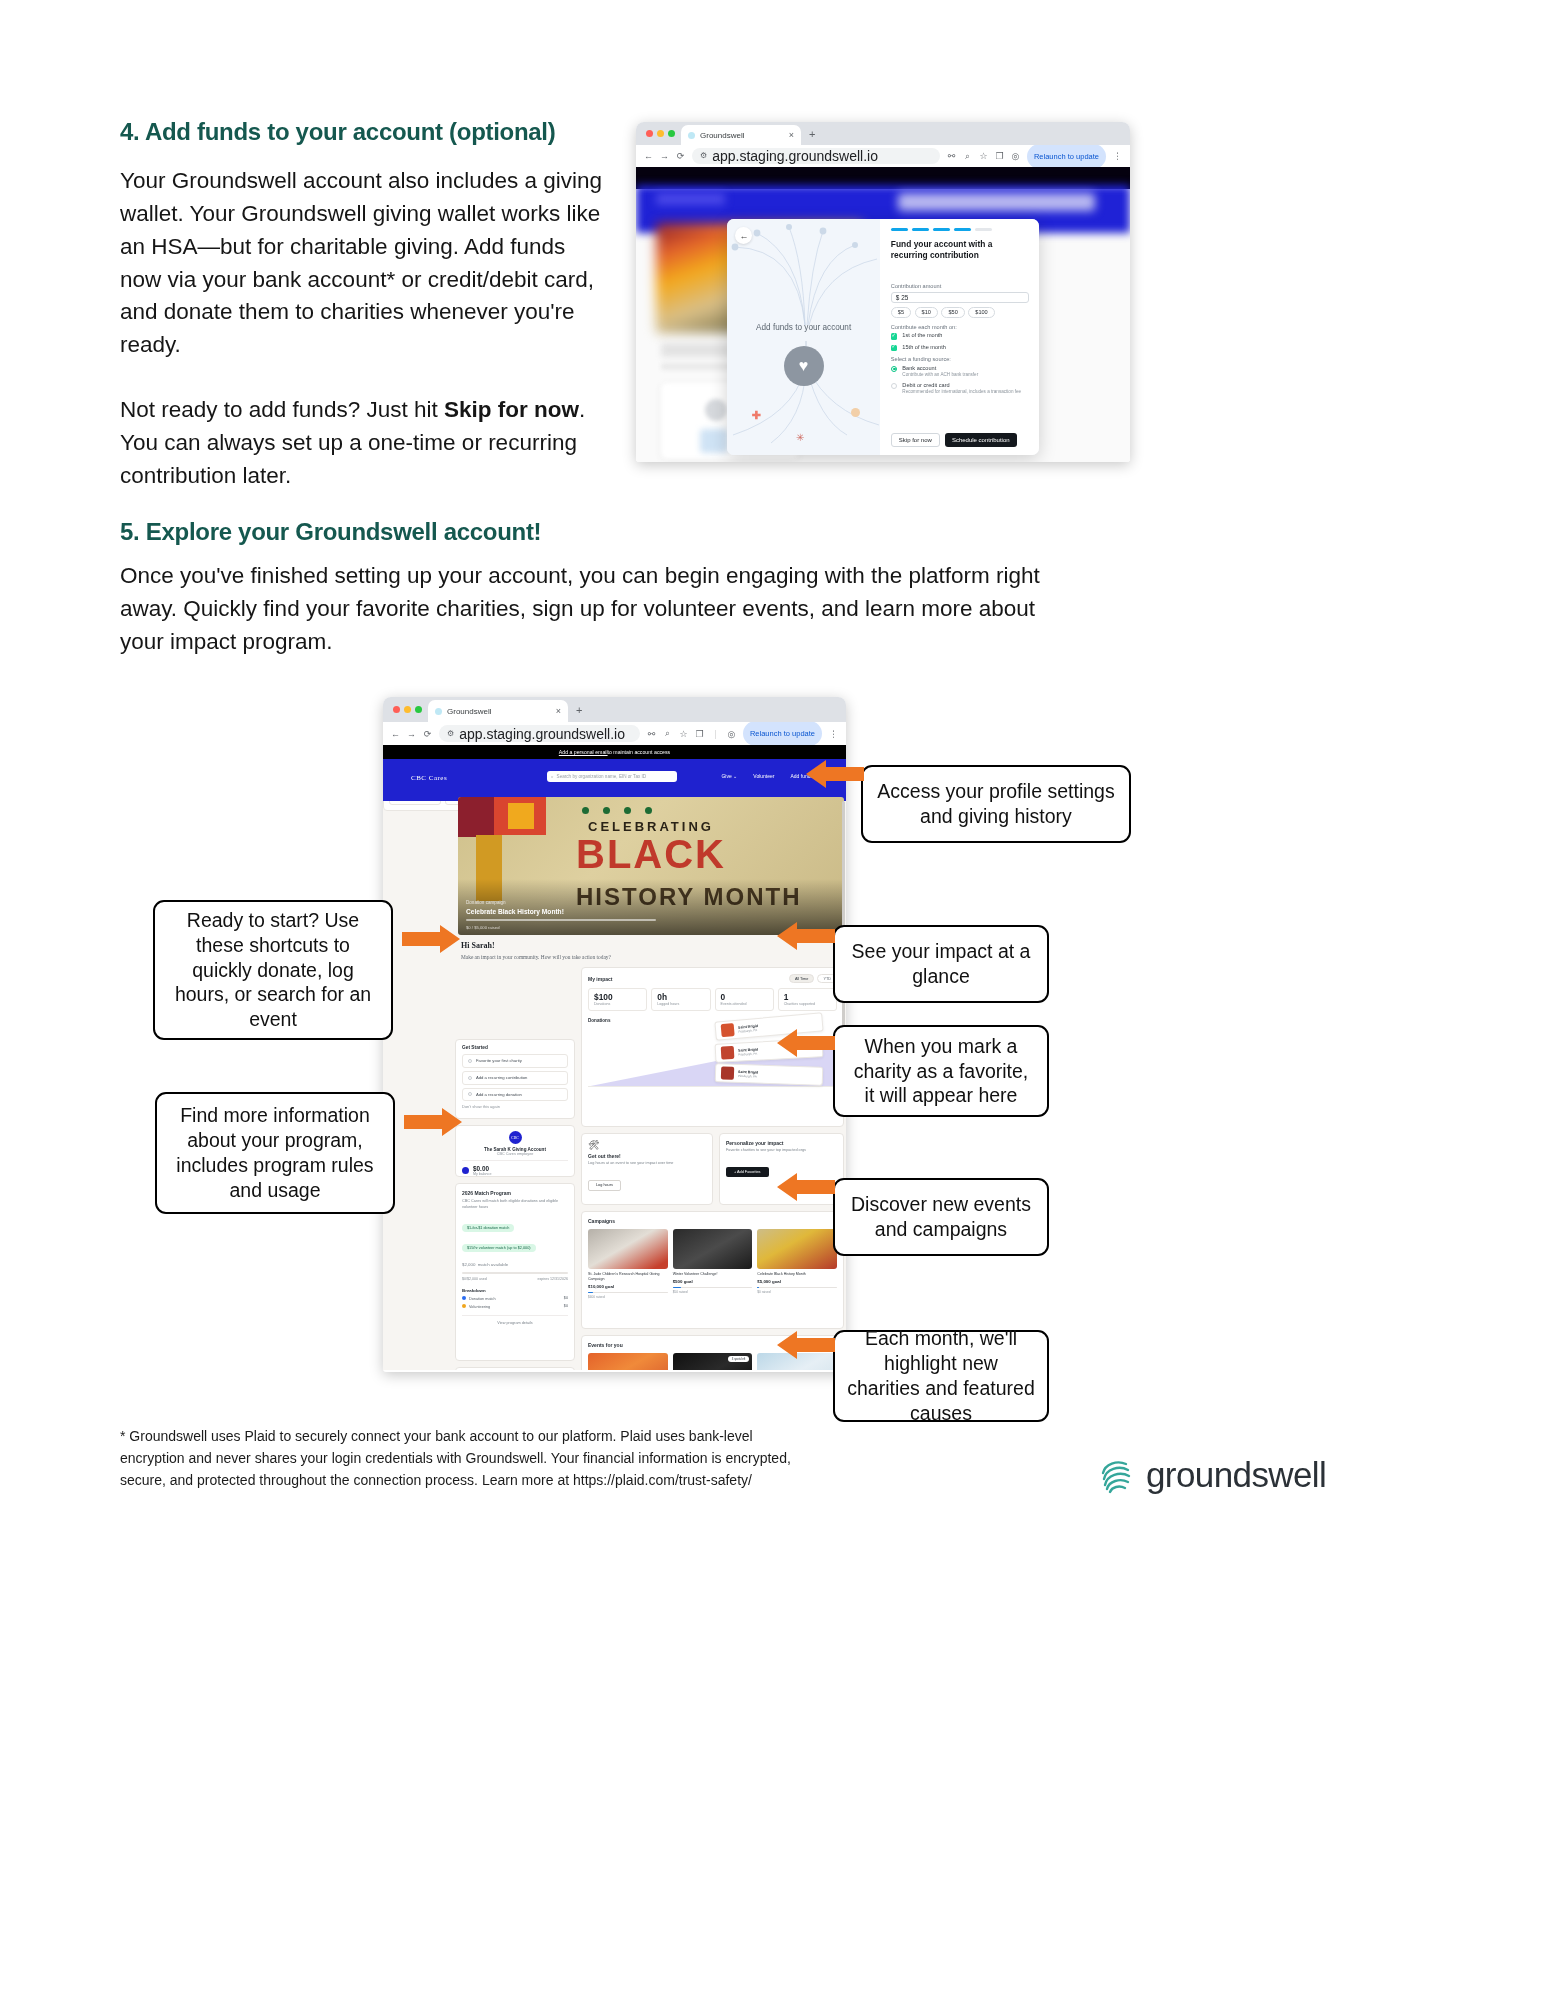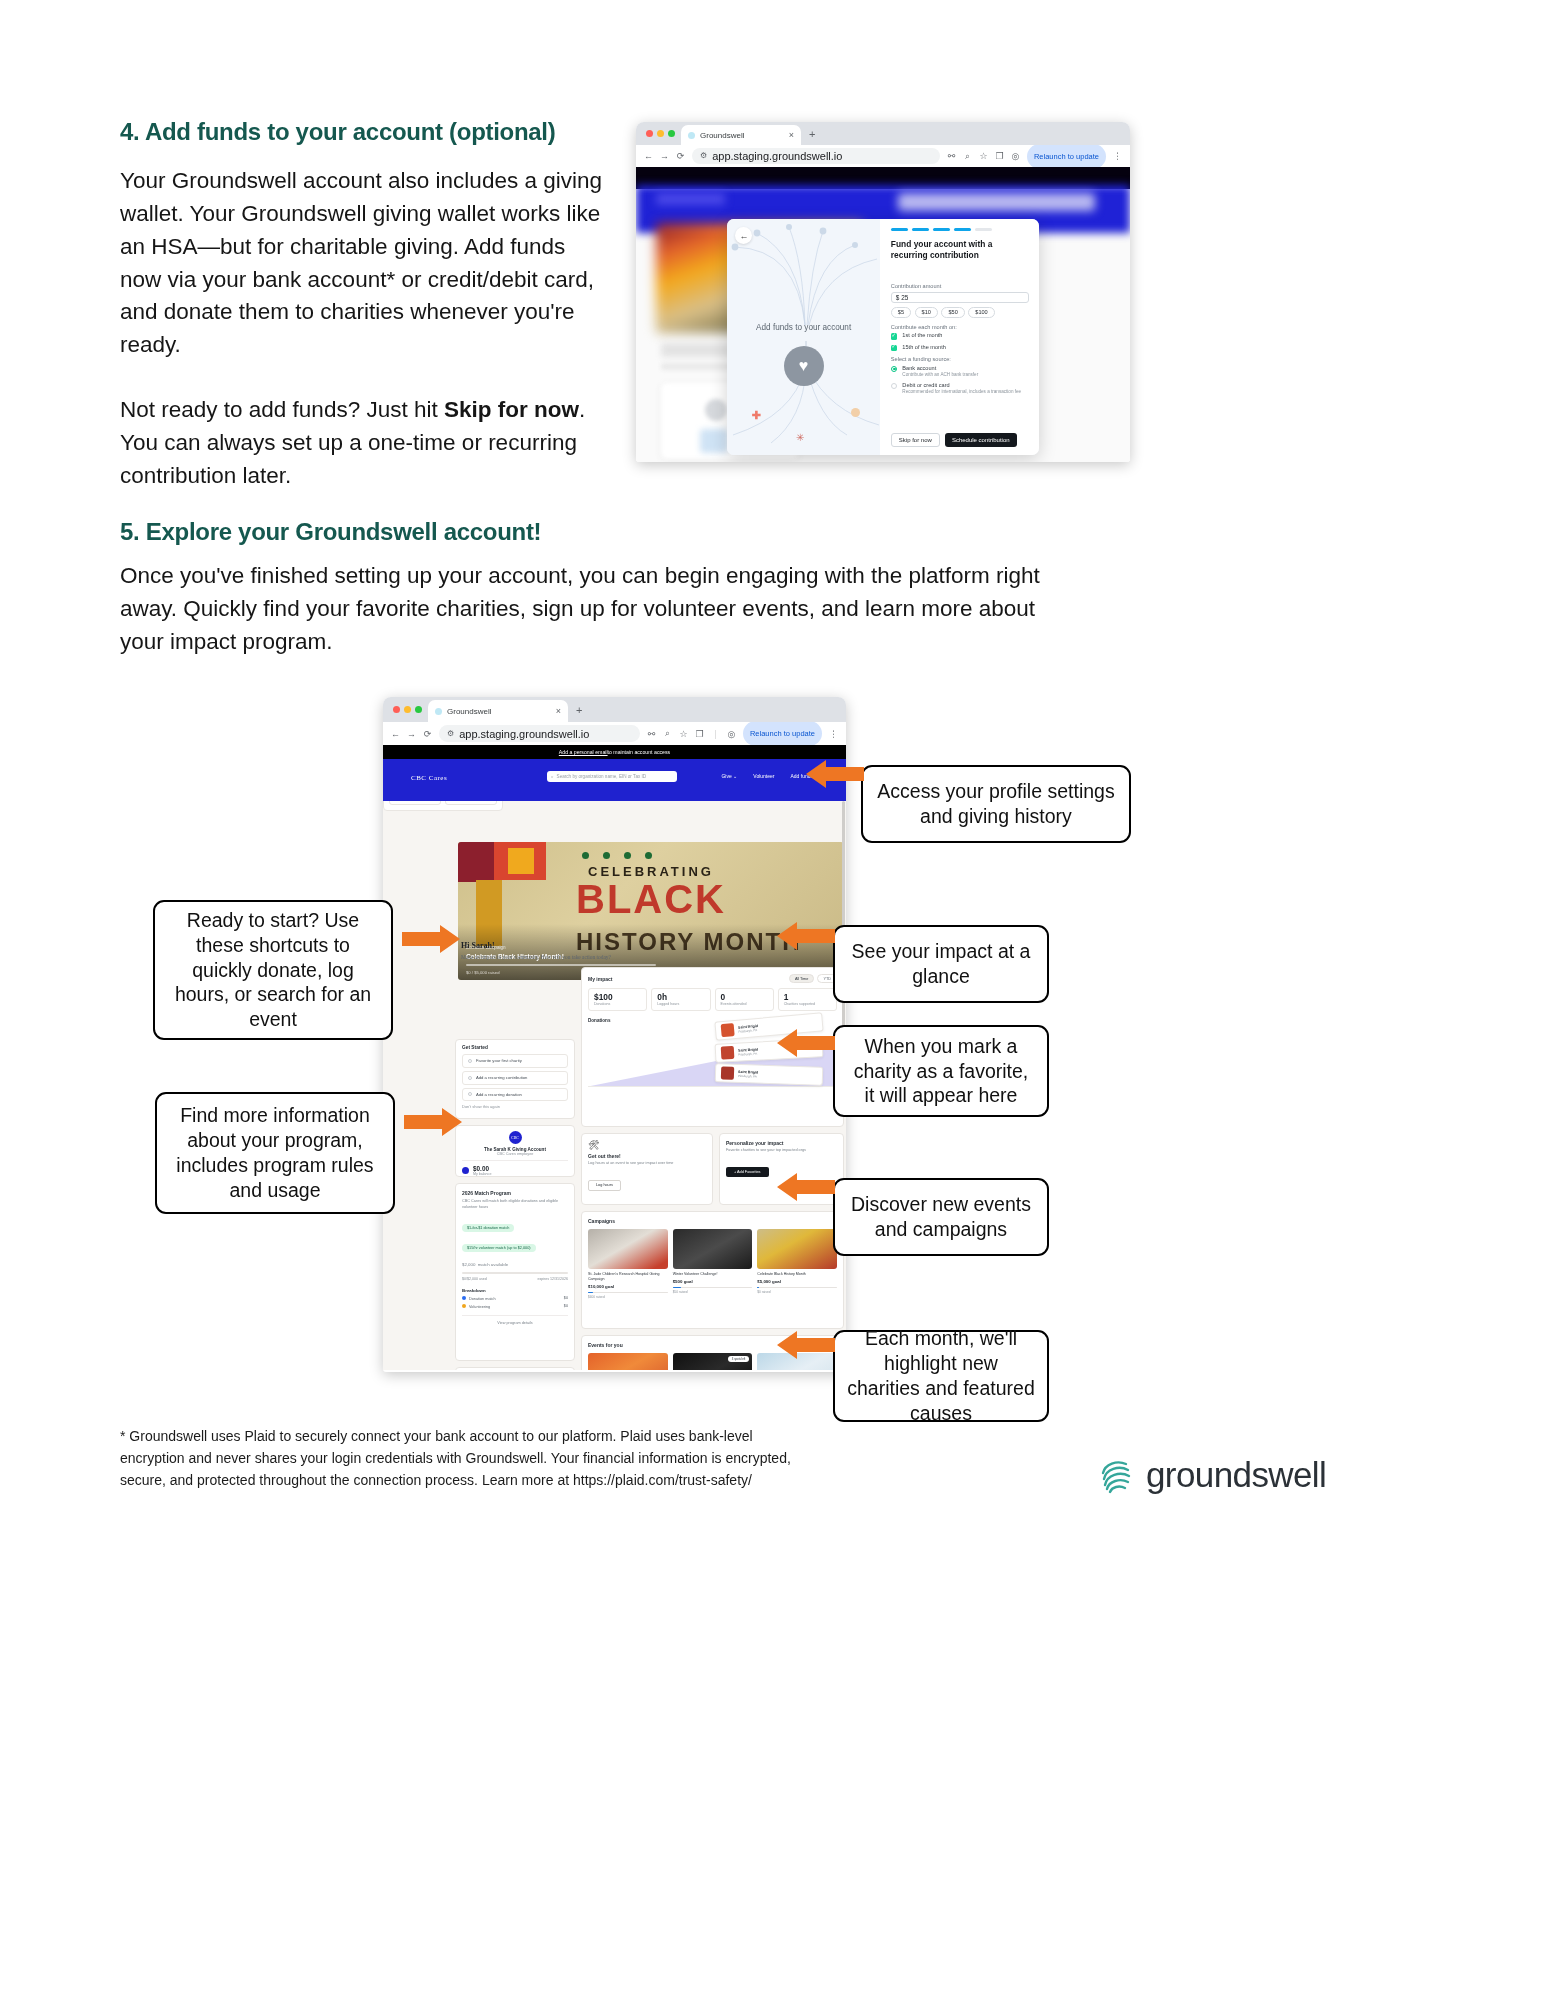--- a/index.html
+++ b/index.html
@@ -70,21 +70,21 @@
     padding:0 8px;
     font-size:8.5px; color:#3c4043;
   }
   .navico{color:#5f6368; font-size:9px; width:9px; text-align:center;}
   .omnibox{
     flex:1; background:#f1f3f4; border-radius:20px;
     height:70%; display:flex; align-items:center; gap:5px;
     padding:0 8px;
   }
   .omnibox .tune{font-size:8px;color:#5f6368;}
-  .omnibox .url{font-size:11px; color:#202124; white-space:nowrap;}
+  .omnibox .url{font-size:14px; color:#202124; white-space:nowrap;}
   .omni-right{display:flex;align-items:center;gap:7px;}
   .relaunch{
     background:#d3e3fd; color:#0b57d0;
     border-radius:20px; font-size:7.5px;
     padding:8px 7px; white-space:nowrap;
   }
   .viewport{position:relative;overflow:hidden;background:#fafafa;}
 
   
   #shot1 { left:636px; top:122px; width:494px; height:340px; --tabh:23px; --urlh:22px; }
@@ -158,21 +158,20 @@
   .d-nav{position:absolute;left:0;top:14px;width:100%;height:42px;background:#1f22cf;}
   .d-logo{position:absolute;left:28px;top:29px;font-size:7px;color:#fff;font-family:"Liberation Serif",serif;letter-spacing:.5px;}
   .d-search{position:absolute;left:164px;top:26px;width:130px;height:11px;background:#fff;border-radius:3px;
     display:flex;align-items:center;gap:3px;padding:0 4px;font-size:4.6px;color:#9aa0a6;}
   .d-navlinks{position:absolute;right:10px;top:27px;display:flex;align-items:center;gap:16px;font-size:5px;color:#fff;}
   .d-navlinks .prof{width:7px;height:7px;border-radius:50%;background:#8f91e8;}
 
   .d-hero{
     position:absolute;left:75px;top:52px;right:2px;height:138px;border-radius:3px;overflow:hidden;
     background:linear-gradient(135deg,#cfc08b 0%,#ded0a0 40%,#c9b986 100%);
-    margin-top:45px;
   }
   .d-hero .blk1{position:absolute;left:0;top:0;width:46px;height:40px;background:#8c1f2d;border-radius:0 0 14px 0;}
   .d-hero .blk2{position:absolute;left:36px;top:0;width:52px;height:38px;background:#d9452f;}
   .d-hero .blk3{position:absolute;left:50px;top:6px;width:26px;height:26px;background:#f0a91e;}
   .d-hero .blk4{position:absolute;left:18px;top:38px;width:26px;height:66px;background:#d19a23;}
   .d-hero .dots{position:absolute;left:124px;top:10px;display:flex;gap:14px;}
   .d-hero .dots i{width:7px;height:7px;border-radius:50%;background:#1d6b34;display:block;}
   .d-hero .cel{position:absolute;left:130px;top:22px;font-size:13px;font-weight:bold;letter-spacing:3px;color:#2a2317;}
   .d-hero .blk{position:absolute;left:118px;top:38px;font-size:40px;font-weight:bold;letter-spacing:2px;color:#c0392b;line-height:.95;}
   .d-hero .hist{position:absolute;left:118px;top:86px;font-size:24px;font-weight:bold;letter-spacing:2px;color:#4a3a22;}

